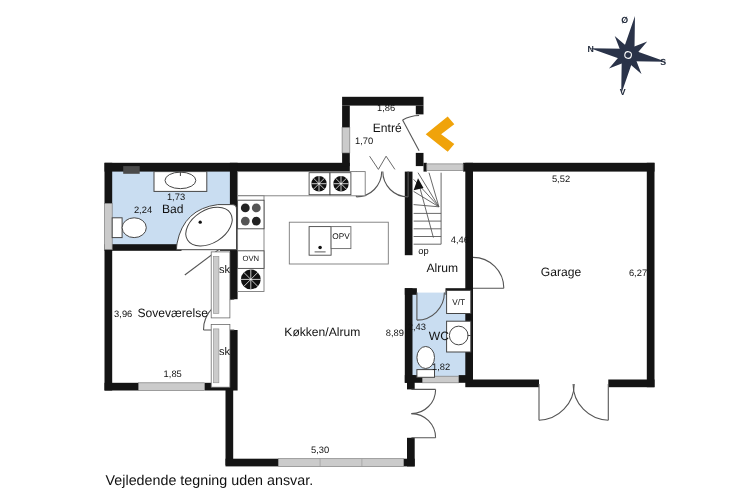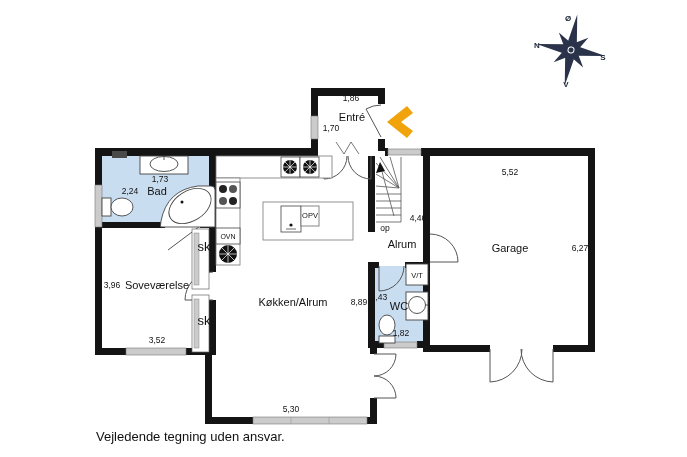--- a/index.html
+++ b/index.html
@@ -5,21 +5,21 @@
   html,body{margin:0;padding:0;background:#ffffff;}
   #plan{position:relative;width:687px;height:457px;background:#ffffff;overflow:hidden;
         font-family:"Liberation Sans",sans-serif;}
   svg{position:absolute;left:0;top:0;}
   .lbl{position:absolute;color:#111;white-space:nowrap;transform:translate(-50%,-50%);
        font-family:"Liberation Sans",sans-serif;}
   .dim{font-size:8.5px;}
   .room{font-size:11px;}
   .fix{font-size:7px;}
   .fix2{font-size:7.5px;}
-  .sk{font-size:13px;}
+  .sk{font-size:10px;}
   .op{font-size:8.5px;}
   .disclaimer{font-size:13px;transform:none;}
   .compass-letter{font-size:8px;font-weight:bold;color:#232c3d;}
 </style>
 </head>
 <body>
 
 <div id="plan">
 
 <svg width="687" height="457" viewBox="0 0 687 457">
@@ -211,36 +211,36 @@
 <div class="lbl room" style="left:157px;top:191px">Bad</div>
 
 <div class="lbl fix" style="left:228px;top:236px">OVN</div>
 <div class="lbl fix2" style="left:310px;top:215px">OPV</div>
 
 <div class="lbl sk" style="left:204px;top:246px">sk</div>
 <div class="lbl sk" style="left:204px;top:320px">sk</div>
 
 <div class="lbl dim" style="left:112px;top:285px">3,96</div>
 <div class="lbl room" style="left:157px;top:285px">Soveværelse</div>
-<div class="lbl dim" style="left:157px;top:340px">3,52</div>
+<div class="lbl dim" style="left:157px;top:340px">1,85</div>
 
 <div class="lbl room" style="left:293px;top:302px">Køkken/Alrum</div>
 <div class="lbl dim" style="left:359px;top:302px">8,89</div>
 <div class="lbl dim" style="left:291px;top:409px">5,30</div>
 
 <div class="lbl room" style="left:402px;top:244px">Alrum</div>
 <div class="lbl dim" style="left:418px;top:218px">4,46</div>
 <div class="lbl op" style="left:385px;top:228px">op</div>
 
 <div class="lbl dim" style="left:379px;top:297px">2,43</div>
 <div class="lbl room" style="left:399px;top:306px">WC</div>
 <div class="lbl fix2" style="left:417px;top:275px">V/T</div>
 <div class="lbl dim" style="left:401px;top:333px">1,82</div>
 
-<div class="lbl dim" style="left:510px;top:172px">5,52</div>
+<div class="lbl dim" style="left:510px;top:162px">5,52</div>
 <div class="lbl room" style="left:510px;top:248px">Garage</div>
 <div class="lbl dim" style="left:580px;top:248px">6,27</div>
 
 <div class="lbl compass-letter" style="left:568px;top:18px">Ø</div>
 <div class="lbl compass-letter" style="left:537px;top:45px">N</div>
 <div class="lbl compass-letter" style="left:603px;top:57px">S</div>
 <div class="lbl compass-letter" style="left:566px;top:84px">V</div>
 
 <div class="lbl disclaimer" style="left:96px;top:429px">Vejledende tegning uden ansvar.</div>
 

